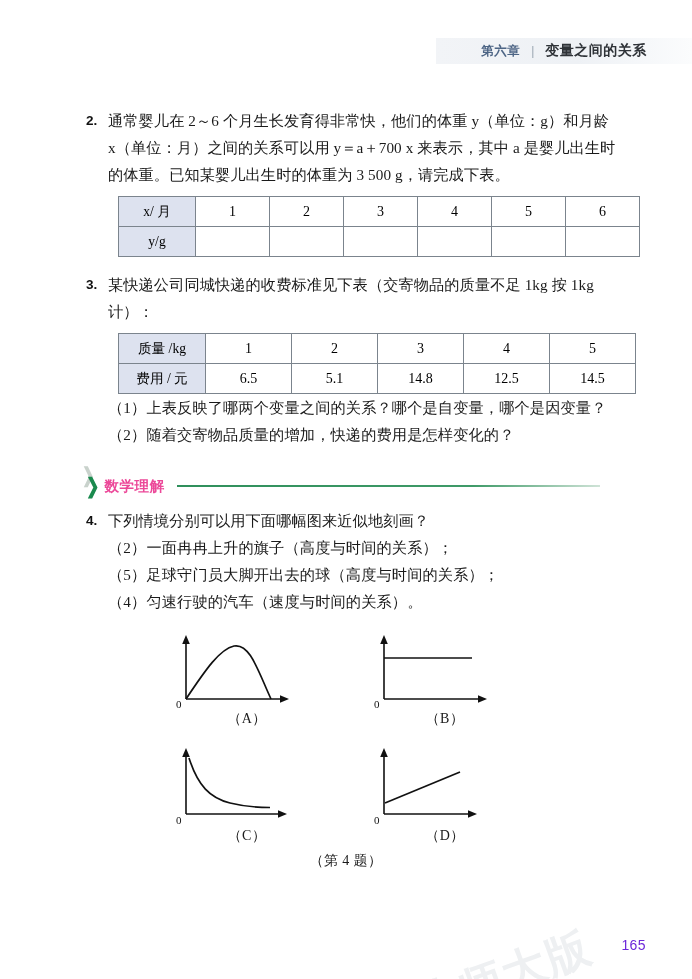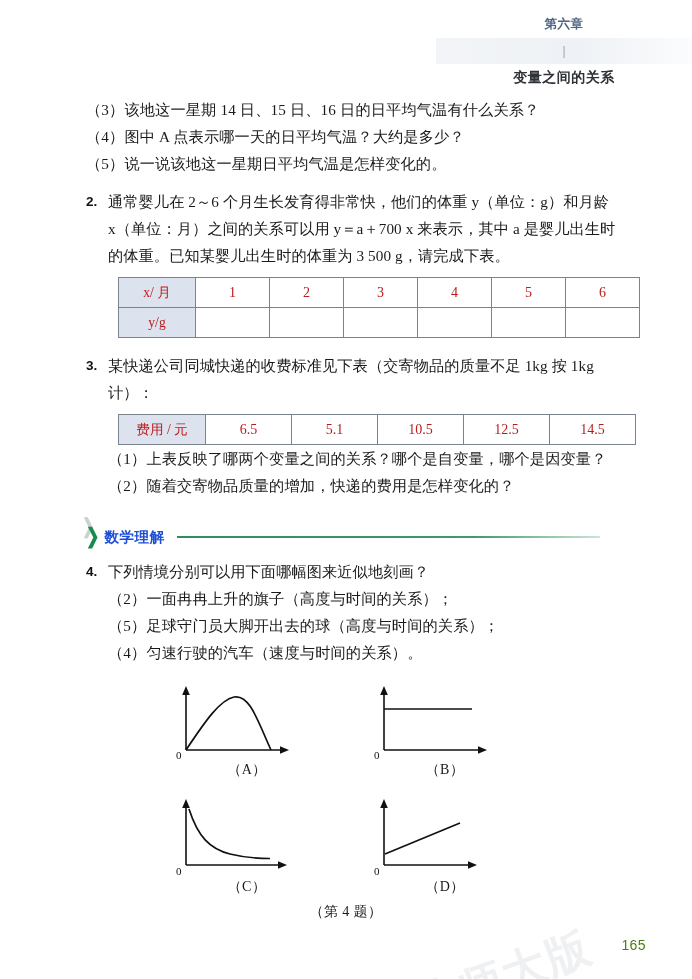--- a/index.html
+++ b/index.html
@@ -21,21 +21,20 @@
     position: absolute;
     top: 38px;
     left: 436px;
     width: 256px;
     height: 26px;
     background: linear-gradient(to right, #f2f4f7 0%, #eef1f5 55%, #fbfcfd 100%);
     display: flex;
     align-items: center;
     justify-content: center;
     gap: 11px;
-    flex-direction: column;
   }
   .hdr-chapter {
     font-family: "Liberation Sans", "DejaVu Sans", sans-serif;
     font-size: 12.5px;
     font-weight: bold;
     color: #4d6585;
     letter-spacing: .5px;
   }
   .hdr-sep {
     font-family: "Liberation Sans", "DejaVu Sans", sans-serif;
@@ -96,21 +95,21 @@
     margin-top: 8px;
     margin-left: 10px;
     border: 1px solid #59636f;
   }
   table.dtable td {
     border: 1px solid #7b848d;
     height: 27px;
     text-align: center;
     vertical-align: middle;
     font-size: 14px;
-    color: #b91c1c;
+    color: #000000;
     font-family: "Liberation Serif", serif;
   }
   table.dtable td.rowhead {
     background: #dde2ef;
     font-size: 13.6px;
   }
   #table-baby { width: 500px; }
   #table-baby td.rowhead { width: 74px; }
   #table-baby td.cell { width: 71px; }
   #table-express { width: 500px; }
@@ -141,21 +140,21 @@
     font-size: 16px;
     font-weight: bold;
     transform: scaleY(1.3);
     margin-right: 5px;
     line-height: 1;
   }
   .section-title {
     font-family: "Liberation Sans", "DejaVu Sans", sans-serif;
     font-size: 14.5px;
     font-weight: bold;
-    color: #1d4ed8;
+    color: #ec4899;
     letter-spacing: .6px;
   }
   .section-rule {
     flex: 1 1 auto;
     height: 1.5px;
     margin-left: 12px;
     margin-right: 6px;
     background: linear-gradient(to right, #2f8f5b 0%, #3f9a68 70%, #cfe3d7 100%);
   }
 
@@ -188,21 +187,21 @@
     letter-spacing: .4px;
   }
 
   
   .page-number {
     position: absolute;
     right: 46px;
     bottom: 26px;
     font-family: "Liberation Sans", "DejaVu Sans", sans-serif;
     font-size: 14px;
-    color: #4d7c0f;
+    color: #6d28d9;
     letter-spacing: .4px;
   }
   .watermark {
     position: absolute;
     right: 92px;
     bottom: 6px;
     font-family: "Liberation Sans", "DejaVu Sans", sans-serif;
     font-size: 44px;
     font-weight: bold;
     color: #eef0f2;
@@ -217,25 +216,20 @@
 <body>
 
 <div class="page-header">
   <span class="hdr-chapter">第六章</span>
   <span class="hdr-sep">|</span>
   <span class="hdr-title">变量之间的关系</span>
 </div>
 
 <div class="content">
 
-  <div class="sub-list">
-    <div class="q-line">（3）该地这一星期 14 日、15 日、16 日的日平均气温有什么关系？</div>
-    <div class="q-line">（4）图中 A 点表示哪一天的日平均气温？大约是多少？</div>
-    <div class="q-line">（5）说一说该地这一星期日平均气温是怎样变化的。</div>
-  </div>
 
   <div class="problem" style="margin-top:11px;">
     <div class="problem-num">2.</div>
     <div class="problem-body">
       <div class="p-text">通常婴儿在 2～6 个月生长发育得非常快，他们的体重 y（单位：g）和月龄</div>
       <div class="p-text">x（单位：月）之间的关系可以用 y＝a＋700 x 来表示，其中 a 是婴儿出生时</div>
       <div class="p-text">的体重。已知某婴儿出生时的体重为 3 500 g，请完成下表。</div>
 
       <table class="dtable" id="table-baby">
         <tbody>
@@ -262,25 +256,33 @@
     </div>
   </div>
 
   <div class="problem" style="margin-top:14px;">
     <div class="problem-num">3.</div>
     <div class="problem-body">
       <div class="p-text">某快递公司同城快递的收费标准见下表（交寄物品的质量不足 1kg 按 1kg 计）：</div>
 
       <table class="dtable" id="table-express">
         <tbody>
+            <tr>
+          <td class="rowhead">质量 /kg</td>
+          <td class="cell">1</td>
+          <td class="cell">2</td>
+          <td class="cell">3</td>
+          <td class="cell">4</td>
+          <td class="cell">5</td>
+        </tr>
         <tr>
           <td class="rowhead">费用 / 元</td>
           <td class="cell">6.5</td>
           <td class="cell">5.1</td>
-          <td class="cell">10.5</td>
+          <td class="cell">14.8</td>
           <td class="cell">12.5</td>
           <td class="cell">14.5</td>
         </tr>
       </tbody>
         </table>
 
       <div style="">
         <div class="q-line">（1）上表反映了哪两个变量之间的关系？哪个是自变量，哪个是因变量？</div>
         <div class="q-line">（2）随着交寄物品质量的增加，快递的费用是怎样变化的？</div>
       </div>

